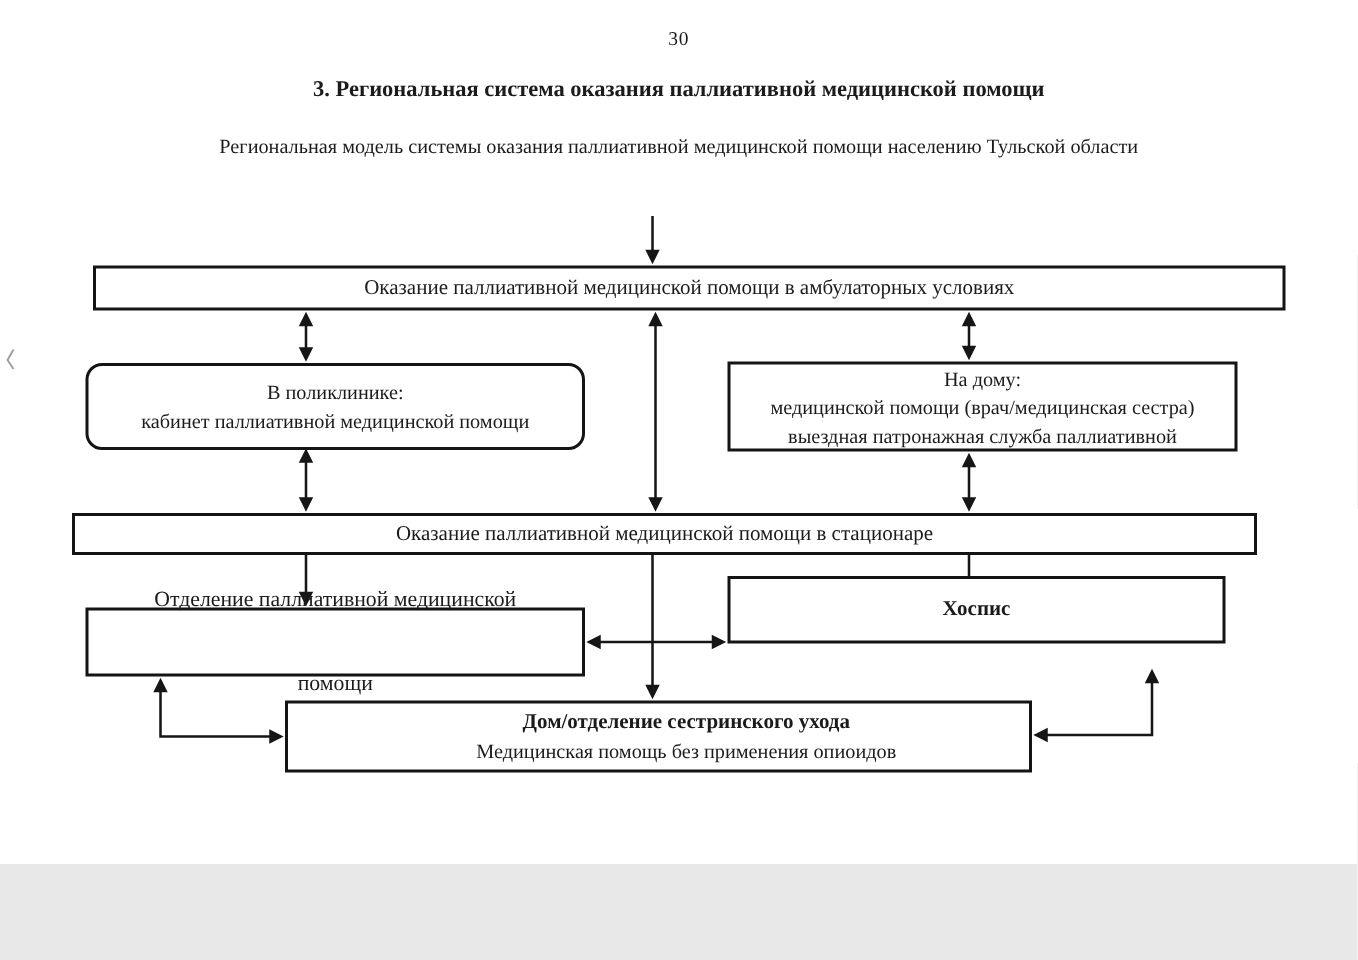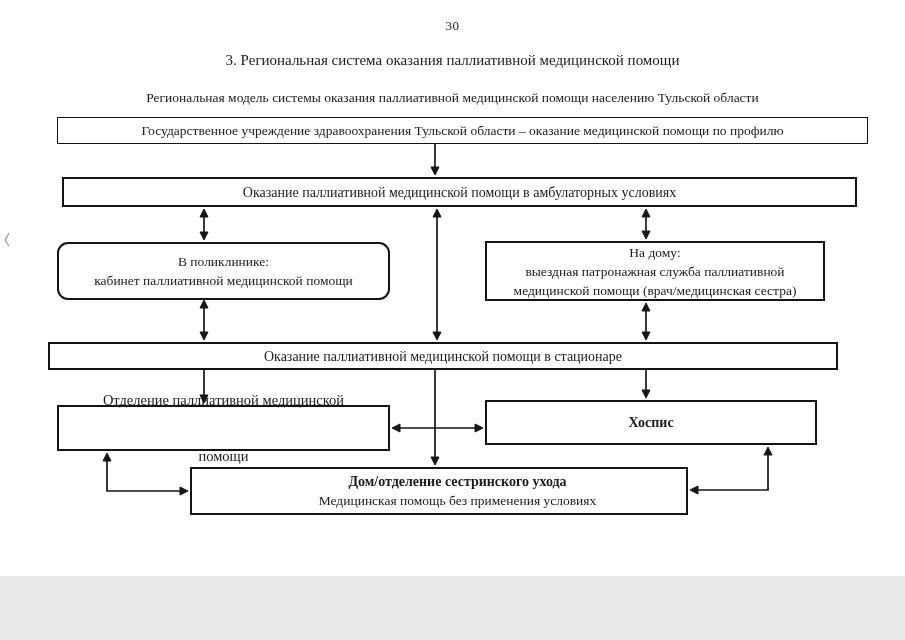--- a/index.html
+++ b/index.html
@@ -6,38 +6,38 @@
   .page{
     position:relative;
     width:905px;height:576px;
     background:#ffffff;
     font-family:"Liberation Serif","DejaVu Serif",serif;
     color:#1b1b1b;
     overflow:hidden;
   }
   .centered-line{position:absolute;left:0;width:905px;text-align:center;}
   .page-number{top:18px;font-size:13px;letter-spacing:.5px;}
-  .doc-title{top:52px;font-size:15px;font-weight:normal;margin:0;}
+  .doc-title{top:52px;font-size:15px;font-weight:bold;margin:0;}
   .doc-subtitle{top:90px;font-size:13.5px;font-family:Liberation Serif, serif;}
   .node{
     position:absolute;
     border:2px solid #141414;
     background:#ffffff;
     display:flex;flex-direction:column;justify-content:center;align-items:center;
     text-align:center;
     font-size:13.5px;line-height:19px;
     box-sizing:border-box;
   }
   .node-gov{left:57px;top:117px;width:811px;height:27px;border-width:1.5px;font-size:13.5px;}
   .node-outpatient{left:62px;top:177px;width:795px;height:30px;font-size:14px;}
   .node-polyclinic{left:57px;top:242px;width:333px;height:58px;border-radius:11px;}
   .node-homecare{left:485px;top:241px;width:340px;height:60px;}
   .node-inpatient{left:48px;top:342px;width:790px;height:28px;font-size:14px;}
   .node-department{left:57px;top:405px;width:333px;height:46px;font-size:14.5px;line-height:20px;border-width:2.5px;gap:36px;}
-  .node-hospice{left:485px;top:400px;width:332px;height:45px;}
+  .node-hospice{left:485px;top:384px;width:332px;height:45px;}
   .node-nursing{left:190px;top:467px;width:498px;height:48px;padding-left:37px;}
   .node-hospice .t1,.node-nursing .t1{font-weight:bold;font-size:14px;}
   .connectors{position:absolute;left:0;top:0;pointer-events:none;}
 </style>
 </head>
 <body>
 
 <div class="page">
 
   <div class="centered-line page-number">30</div>
@@ -110,50 +110,47 @@
 
     <g>
       <polygon points="764,455 772,455 768,447" stroke-width="1"></polygon>
       <polyline points="768,452 768,490 697,490" fill="none"></polyline>
       <polygon points="698,486 698,494 690,490" stroke-width="1"></polygon>
     </g>
 
     <path d="M9,233 l-4,7 l4,6" fill="none" stroke="#9a9a9a" stroke-width="1.2"></path>
   </svg>
 
-  <div class="node node-gov">
-    <div>Государственное учреждение здравоохранения Тульской области – оказание медицинской помощи по профилю</div>
-  </div>
 
   <div class="node node-outpatient b">
     <div>Оказание паллиативной медицинской помощи в амбулаторных условиях</div>
   </div>
 
   <div class="node node-polyclinic">
     <div>В поликлинике:</div>
     <div>кабинет паллиативной медицинской помощи</div>
   </div>
 
   <div class="node node-homecare">
     <div>На дому:</div>
+    <div>медицинской помощи (врач/медицинская сестра)</div>
     <div>выездная патронажная служба паллиативной</div>
-    <div>медицинской помощи (врач/медицинская сестра)</div>
   </div>
 
   <div class="node node-inpatient b">
     <div>Оказание паллиативной медицинской помощи в стационаре</div>
   </div>
 
   <div class="node node-department b">
     <div>Отделение паллиативной медицинской</div>
     <div>помощи</div>
   </div>
 
   <div class="node node-hospice">
     <div class="t1">Хоспис</div>
   </div>
 
   <div class="node node-nursing">
     <div class="t1">Дом/отделение сестринского ухода</div>
-    <div>Медицинская помощь без применения условиях</div>
+    <div>Медицинская помощь без применения опиоидов</div>
   </div>
 
 </div>
 
 </body></html>

